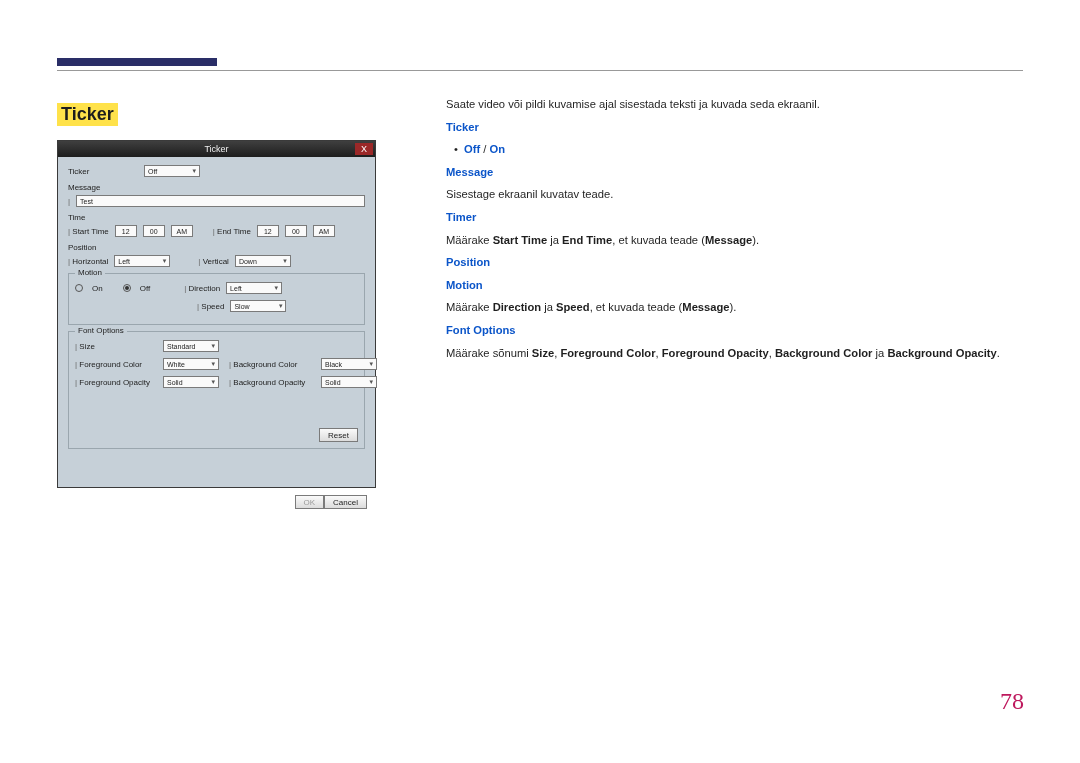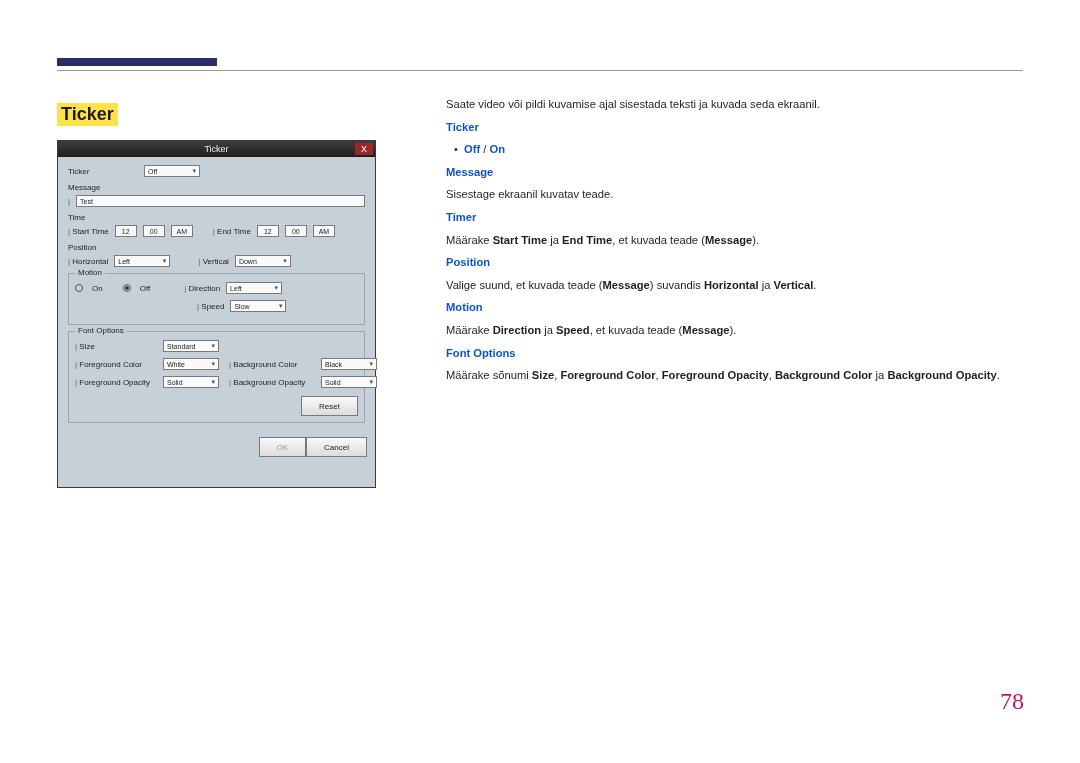--- a/index.html
+++ b/index.html
@@ -114,22 +114,22 @@
   .sp-fieldset {
     border: 1px solid #9aa6ae; margin: 6px 0 4px 0; padding: 8px 6px 6px 6px;
     position: relative;
   }
   .sp-legend {
     position: absolute; top: -6px; left: 6px;
     background: #c6d0d8; padding: 0 3px; font-size: 8px;
   }
   .sp-btn {
     border: 1px solid #7a7a7a; background: linear-gradient(#fafafa,#dcdcdc);
-    height: 20px; padding: 0 17px; font-size: 8px;
-    display: inline-flex; align-items: center;
+    height: 14px; padding: 0 8px; font-size: 8px;
+    display: inline-flex; align-items: center; margin-top: 32px;
   }
   .sp-btn.disabled { color: #9a9a9a; }
   .sp-section { margin-bottom: 6px; }
   .sp-heading { font-size: 8px; margin-bottom: 3px; }
   .sp-grid2 { display: flex; gap: 10px; }
   .sp-col { flex: 1; }
   .sp-tick::before { content: "| "; color: #666; }
   .sp-footer { text-align: right; padding: 6px 8px; display: flex; justify-content: flex-end; }
 
   .content {
@@ -297,23 +297,20 @@
 
   <p class="blue">Message</p>
   <p>Sisestage ekraanil kuvatav teade.</p>
 
   <p class="blue">Timer</p>
   <p>
     <span>Määrake </span><b>Start Time</b><span> ja </span><b>End Time</b><span>, et kuvada teade (</span><b>Message</b><span>).</span>
   </p>
 
   <p class="blue">Position</p>
-  <p>
-    <span>Valige suund, et kuvada teade (</span><b>Message</b><span>) suvandis </span><b>Horizontal</b><span> ja </span><b>Vertical</b><span>.</span>
-  </p>
 
   <p class="blue">Motion</p>
   <p>
     <span>Määrake </span><b>Direction</b><span> ja </span><b>Speed</b><span>, et kuvada teade (</span><b>Message</b><span>).</span>
   </p>
 
   <p class="blue">Font Options</p>
   <p>
     <span>Määrake sõnumi </span><b>Size</b><span>, </span><b>Foreground Color</b><span>, </span><b>Foreground Opacity</b><span>, </span><b>Background Color</b><span> ja </span><b>Background Opacity</b><span>.</span>
   </p>

